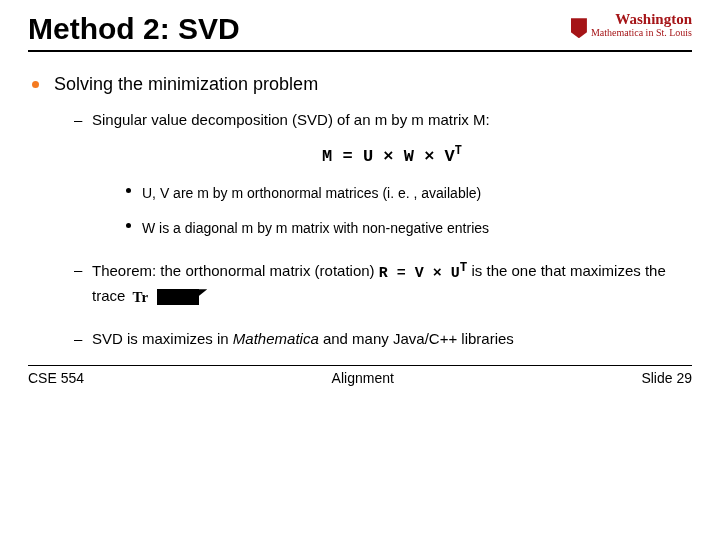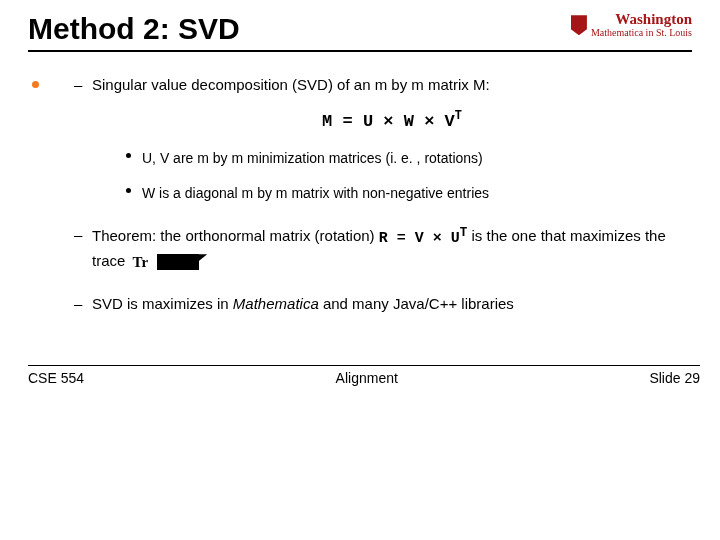--- a/index.html
+++ b/index.html
@@ -11,21 +11,21 @@
     display: flex; justify-content: space-between; align-items: flex-start;
     border-bottom: 2px solid #000; padding-bottom: 4px; margin-bottom: 22px;
   }
   .title {
     font-size: 30px; font-weight: bold;
   }
   .logo {
     text-align: right; line-height: 1.05;
   }
   .logo-top {
-    display: flex; align-items: center; justify-content: flex-end; gap: 4px;
+    display: flex; align-items: flex-end; justify-content: flex-end; gap: 4px;
   }
   .shield {
     width: 16px; height: 20px; background: #a51417;
     clip-path: polygon(0 0, 100% 0, 100% 70%, 50% 100%, 0 70%);
   }
   .logo-name { font-family: Georgia, 'Times New Roman', serif; font-size: 15px; color: #a51417; font-weight: bold; }
   .logo-sub  { font-family: Georgia, 'Times New Roman', serif; font-size: 10px; color: #a51417; }
   .logo-school { font-family: Georgia, 'Times New Roman', serif; font-size: 11px; color: #000; margin-top: 2px; letter-spacing: 0.2px;}
   .logo-school2 { font-family: Georgia, 'Times New Roman', serif; font-size: 11px; color: #000; font-style: italic;}
   .content { font-size: 18px; }
@@ -64,21 +64,21 @@
     display: inline-block; width: 42px; height: 16px; background: #000;
     vertical-align: middle; margin-left: 2px; position: relative;
   }
   .trace-box::after {
     content: ""; position: absolute; right: -8px; top: 0;
     width: 10px; height: 8px; background: #000;
     clip-path: polygon(0 0, 100% 0, 0 100%);
   }
   .mathematica { font-style: italic; }
   .footer {
-    position: absolute; left: 28px; right: 20px; bottom: 10px;
+    position: absolute; left: 28px; right: 28px; bottom: 10px;
     border-top: 1px solid #000; padding-top: 4px;
     display: flex; justify-content: space-between; font-size: 14px;
   }
 </style>
 </head>
 <body>
 
 <div class="slide">
 
   <div class="header">
@@ -90,30 +90,31 @@
           <div class="logo-name">Washington</div>
           <div class="logo-sub">Mathematica in St. Louis</div>
         </div>
       </div>
     </div>
   </div>
 
   <div class="content">
     <ul class="lvl1">
       <li>
+        <span>Solving the minimization problem</span>
         <ul class="lvl2">
           <li>
             <span>Singular value decomposition (SVD) of an m by m matrix M:</span>
             <div class="eq-row">
               <span class="eq">
                 <span>M = U × W × V</span><sup>T</sup>
               </span>
             </div>
             <ul class="lvl3">
-              <li>U, V are m by m minimization matrices (i. e. , rotations)</li>
+              <li>U, V are m by m orthonormal matrices (i. e. , available)</li>
               <li>W is a diagonal m by m matrix with non-negative entries</li>
             </ul>
           </li>
           <li>
             <span>Theorem: the orthonormal matrix (rotation) </span>
             <span class="eq-inline">
               <span>R = V × U</span><sup>T</sup>
             </span>
             <span> is the one that maximizes the trace </span>
             <span class="tr-label">Tr</span>

